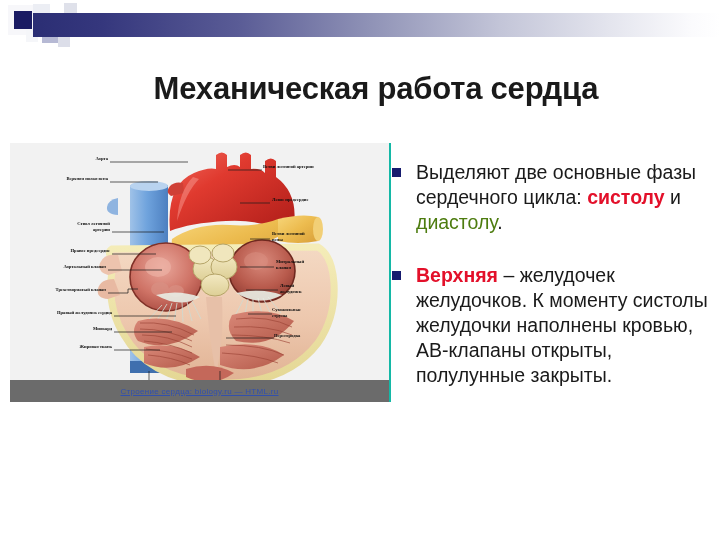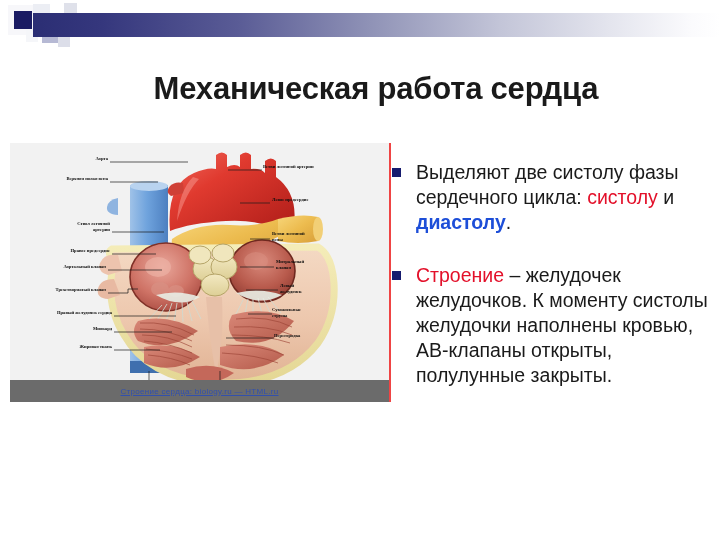--- a/index.html
+++ b/index.html
@@ -67,21 +67,21 @@
   }
 
   
   #heart-figure {
     position: absolute;
     left: 10px;
     top: 143px;
     width: 379px;
     height: 259px;
     background: #f2f2f2;
-    border-right: 2px solid #ef4444;
+    border-right: 2px solid #14b8a6;
     overflow: hidden;
   }
   #heart-figure .fig-canvas {
     position: absolute;
     inset: 0;
   }
   #figure-watermark-band {
     position: absolute;
     left: 0;
     bottom: 0;
@@ -133,22 +133,22 @@
     background: #161b6e;
     margin-top: 8px;
     margin-right: 15px;
   }
   .bullet-text {
     flex: 1 1 auto;
     font-size: 19.5px;
     line-height: 25px;
     color: #1a1a1a;
   }
-  .kw-red  { color: #e3102a; font-weight: normal; }
-  .kw-blue { color: #1d4ed8; font-weight: bold; }
+  .kw-red  { color: #e3102a; font-weight: bold; }
+  .kw-blue { color: #4d7c0f; font-weight: normal; }
 </style>
 </head>
 <body>
 
 <div id="header-decoration">
   <div class="deco-sq deco-sq-b"></div>
   <div class="deco-sq deco-sq-c"></div>
   <div class="deco-sq deco-sq-g"></div>
   <div class="deco-sq deco-sq-a"></div>
   <div class="deco-sq deco-sq-d"></div>
@@ -370,24 +370,24 @@
   <div id="figure-watermark-band">
     <span class="wm-text">Строение сердца: biology.ru — HTML.ru</span>
   </div>
 </div>
 
 <div id="content-bullets">
 
   <div class="bullet-row">
     <div class="bullet-marker"></div>
     <div class="bullet-text">
-      <span>Выделяют две систолу фазы сердечного цикла: </span><span class="kw-red">систолу</span><span> и </span><span class="kw-blue">диастолу</span><span>.</span>
+      <span>Выделяют две основные фазы сердечного цикла: </span><span class="kw-red">систолу</span><span> и </span><span class="kw-blue">диастолу</span><span>.</span>
     </div>
   </div>
 
   <div class="bullet-row">
     <div class="bullet-marker"></div>
     <div class="bullet-text">
-      <span class="kw-red">Строение</span><span> – желудочек желудочков. К моменту систолы желудочки наполнены кровью, АВ-клапаны открыты, полулунные закрыты.</span>
+      <span class="kw-red">Верхняя</span><span> – желудочек желудочков. К моменту систолы желудочки наполнены кровью, АВ-клапаны открыты, полулунные закрыты.</span>
     </div>
   </div>
 
 </div>
 
 </body></html>

